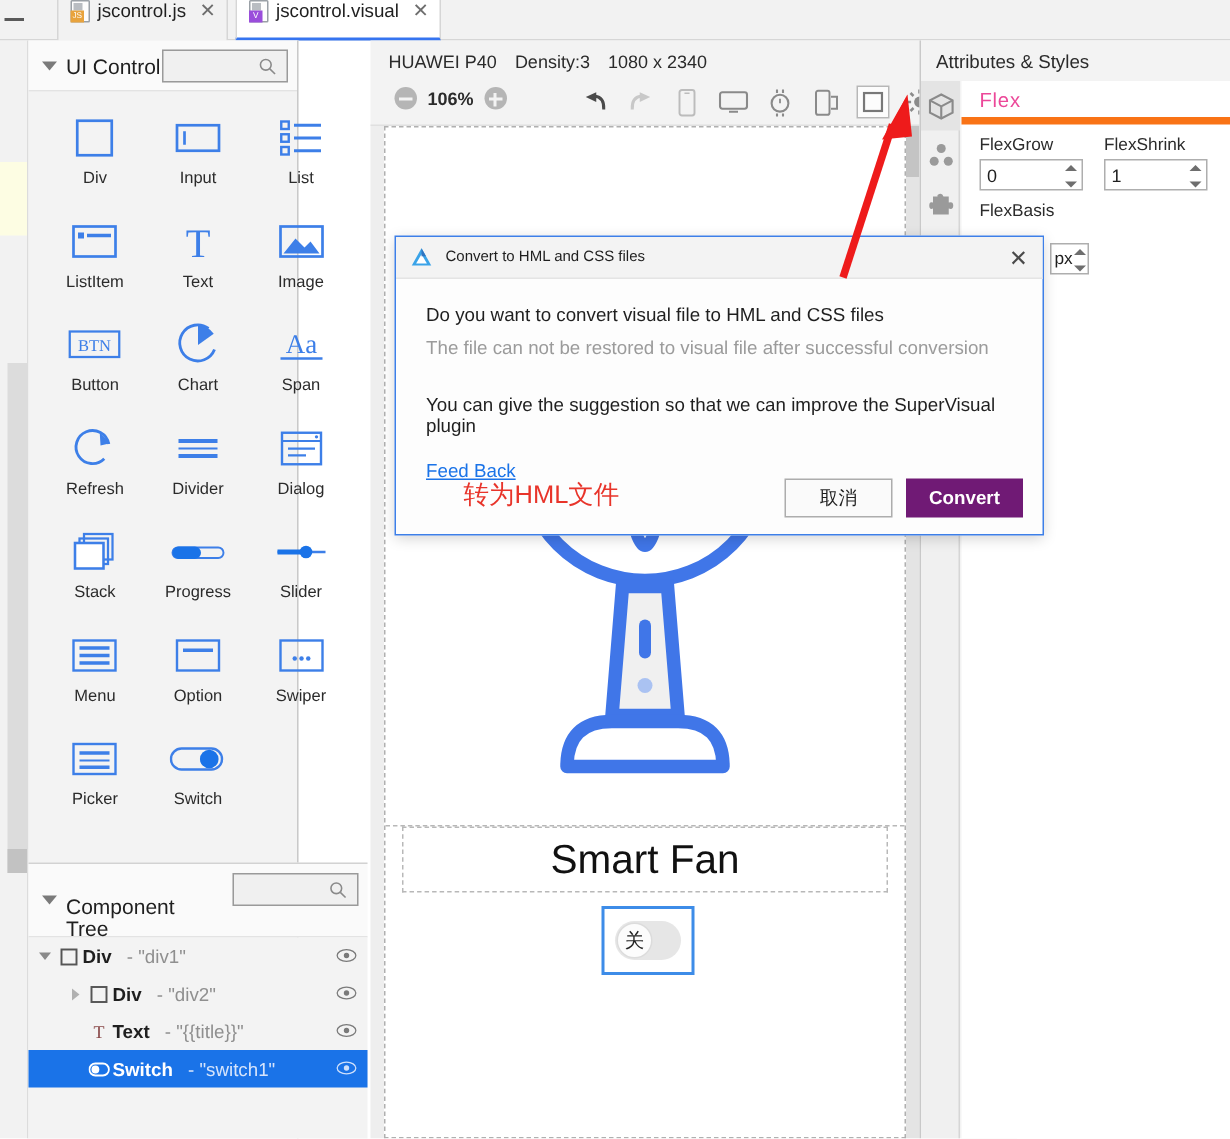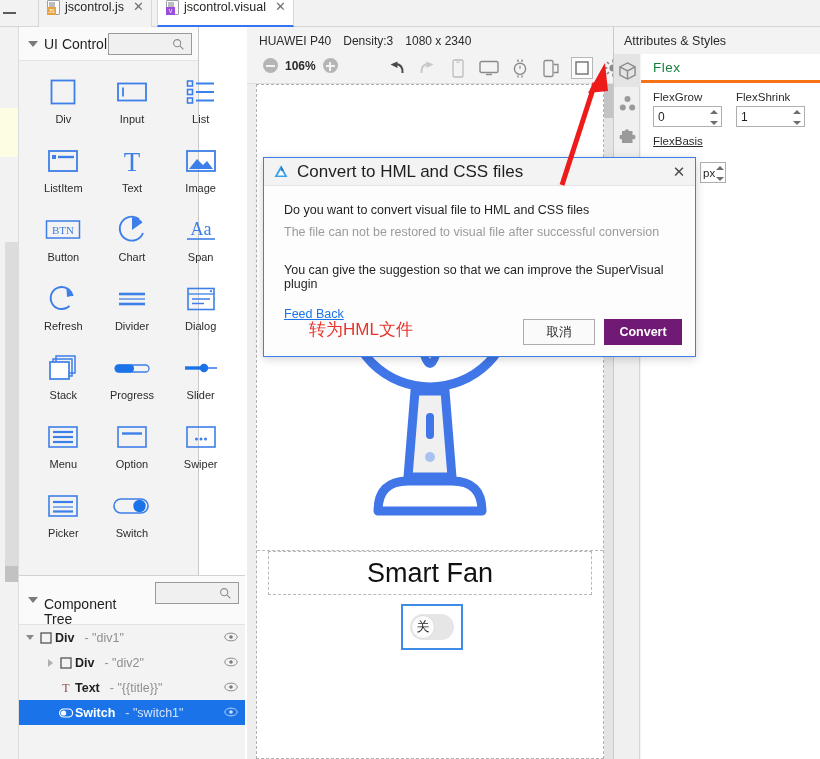--- a/index.html
+++ b/index.html
@@ -257,21 +257,21 @@
     width: 26px; height: 33px; display: flex; align-items: center;
     justify-content: center; color: #8a8a8a; cursor: pointer;
   }
   .rstrip-ico.act { background: #e4e4e4; }
   .rpane {
     position: absolute; left: 27px; top: 27px; width: 180px; height: 705px;
     background: #ffffff;
   }
   .sec-title {
     height: 29px; display: flex; align-items: center; padding-left: 12px;
-    font-size: 13.5px; color: #15803d; border-bottom: 3px solid #f97316;
+    font-size: 13.5px; color: #ec4899; border-bottom: 5px solid #f97316;
     letter-spacing: 0.5px;
   }
   .fld-row { display: flex; padding: 8px 0 0 12px; gap: 14px; }
   .fld { width: 69px; }
   .fld-lbl { font-size: 11.5px; color: #2b2b2b; margin-bottom: 3px; }
   .spinbox {
     height: 21px; border: 1px solid #aeaeae; background: #fff;
     display: flex; align-items: center; position: relative; cursor: text;
   }
   .spinbox .sv { font-size: 12px; color: #1f1f1f; padding-left: 4px; }
@@ -281,41 +281,41 @@
     justify-content: space-between; cursor: pointer;
   }
   .spinner i.up {
     width: 0; height: 0; border-left: 4px solid transparent;
     border-right: 4px solid transparent; border-bottom: 4px solid #6e6e6e;
   }
   .spinner i.dn {
     width: 0; height: 0; border-left: 4px solid transparent;
     border-right: 4px solid transparent; border-top: 4px solid #6e6e6e;
   }
-  .basis-lbl { font-size: 11.5px; color: #2b2b2b; padding: 8px 0 0 12px; text-decoration: underline; }
+  .basis-lbl { font-size: 11.5px; color: #2b2b2b; padding: 8px 0 0 12px; }
   .unitbox {
     position: absolute; left: 700px; top: 162px; width: 26px; height: 21px;
     border: 1px solid #aeaeae; background: #fff; display: flex;
     align-items: center; font-size: 11.5px; color: #1f1f1f; padding-left: 2px;
     cursor: pointer;
   }
   .unitbox .spinner { right: 1px; }
 
   
   .dialog {
     position: absolute; left: 263px; top: 157px; width: 433px; height: 200px;
     background: #fdfdfd; border: 1px solid #3d7fe8;
     box-shadow: 0 2px 9px rgba(0,0,0,0.18); z-index: 60;
   }
   .dlg-title {
     height: 28px; background: #f3f3f3; border-bottom: 1px solid #e4e4e4;
     display: flex; align-items: center; padding: 0 6px 0 9px;
   }
   .dlg-logo { width: 16px; height: 16px; flex: 0 0 auto; margin-right: 8px; }
-  .dlg-titletext { font-size: 17px; color: #1f1f1f; flex: 1 1 auto; }
+  .dlg-titletext { font-size: 10px; color: #1f1f1f; flex: 1 1 auto; }
   .dlg-close {
     width: 20px; height: 20px; display: flex; align-items: center;
     justify-content: center; font-size: 15px; color: #4a4a4a; cursor: pointer;
   }
   .dlg-body { padding: 17px 20px 0 20px; }
   .dlg-l1 { font-size: 12.5px; color: #1f1f1f; }
   .dlg-l2 { font-size: 12.5px; color: #9b9b9b; margin-top: 8px; }
   .dlg-l3 { font-size: 12.5px; color: #1f1f1f; margin-top: 24px; }
   .dlg-link {
     font-size: 12.5px; color: #1a73e8; text-decoration: underline;

